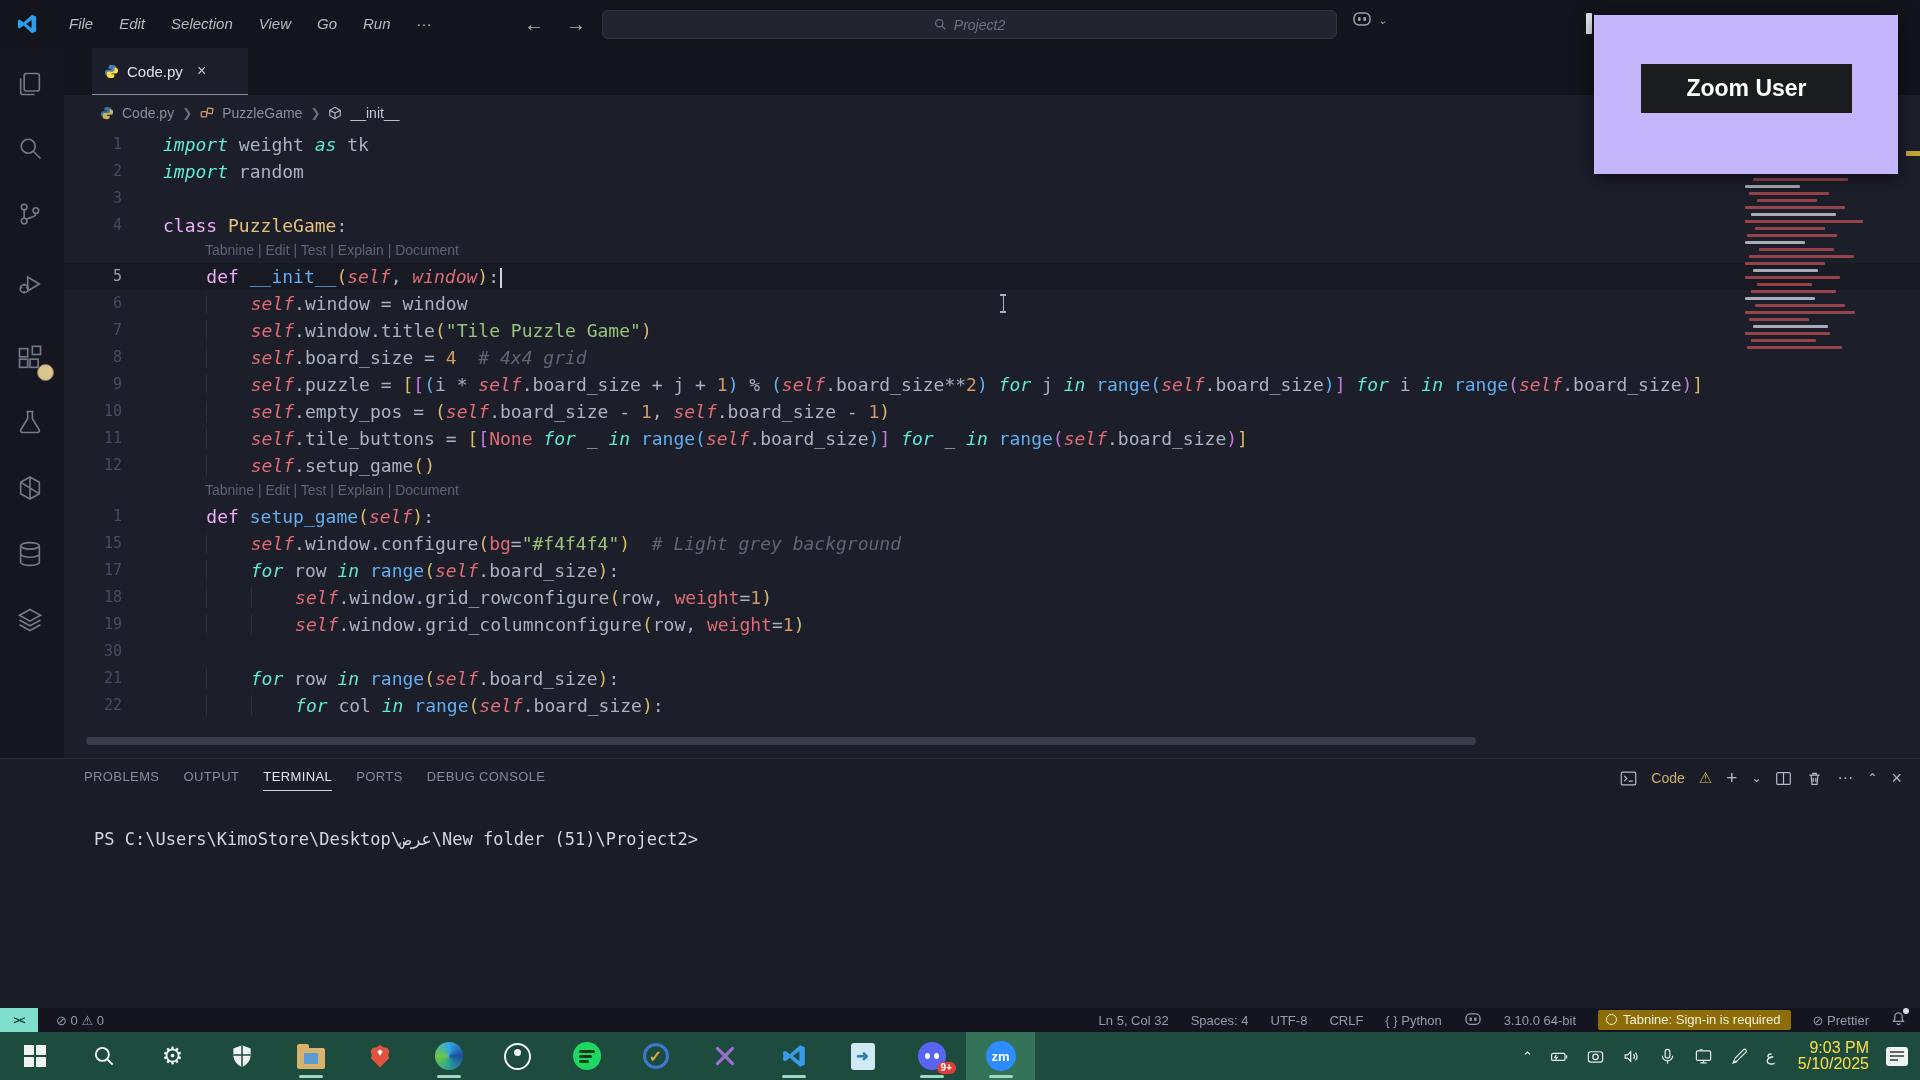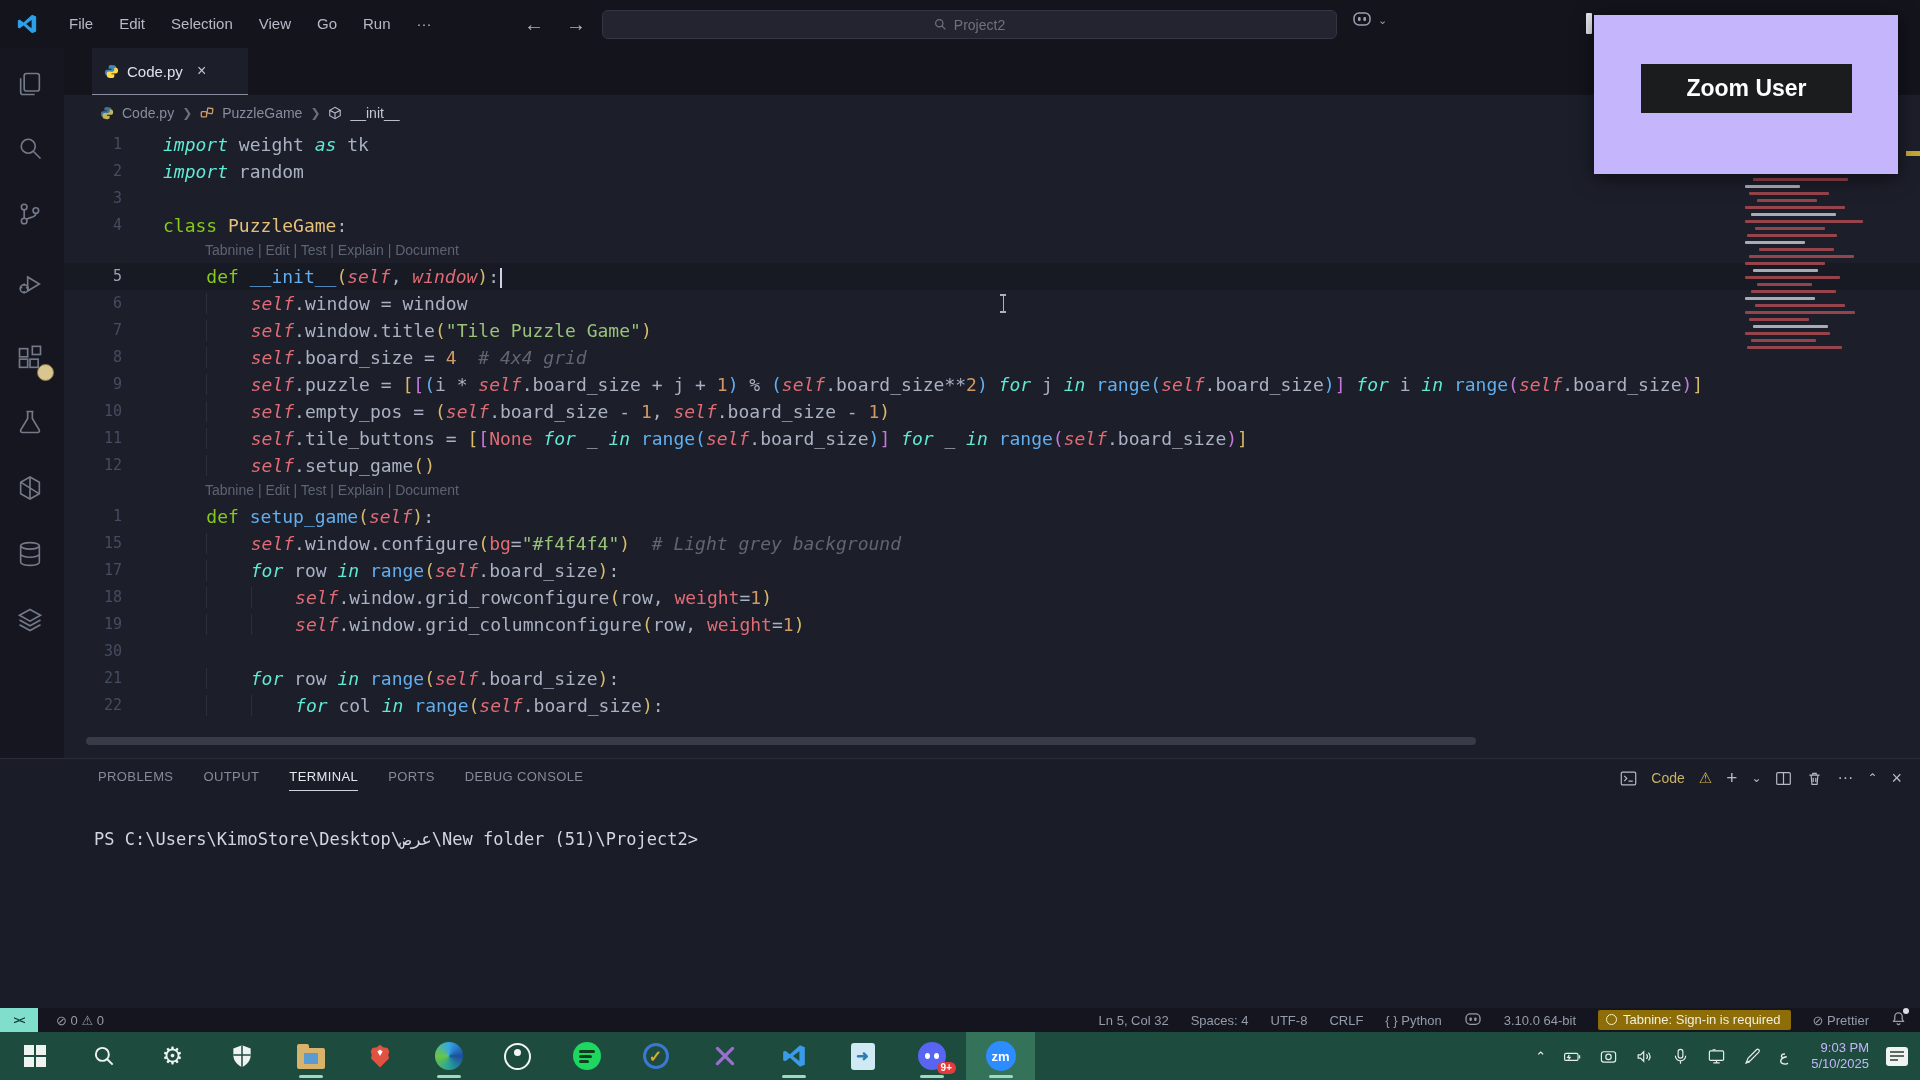--- a/index.html
+++ b/index.html
@@ -2,21 +2,21 @@
 <html><head>
 <meta charset="utf-8">
 <style>
   * { margin:0; padding:0; box-sizing:border-box; }
   html,body { width:1920px; height:1080px; overflow:hidden; background:#1c1e2a;
               font-family:"Liberation Sans", sans-serif; }
   .screen { position:absolute; inset:0; width:1920px; height:1080px; background:#1c1e2a; }
 
   
   .titlebar { position:absolute; left:0; top:0; width:1920px; height:48px; background:#13141c;
-              display:flex; align-items:center; }
+              display:flex; align-items:center;font-style:italic; }
   .vslogo { width:22px; height:22px; margin-left:16px; }
   .menus { display:flex; margin-left:18px; }
   .menus span { color:#b6bac6; font-size:15px; padding:0 13px; line-height:48px; cursor:default; }
   .navarrows { position:absolute; left:524px; top:0; height:48px; display:flex; align-items:center; gap:22px;
                color:#b0b4c0; font-size:20px; }
   .searchbox { position:absolute; left:602px; top:10px; width:735px; height:29px; background:#23242f;
                border:1px solid #333542; border-radius:6px; display:flex; align-items:center; justify-content:center;
                color:#6d7280; font-size:14px; gap:7px; }
   .copilot-tb { position:absolute; left:1352px; top:12px; display:flex; align-items:center; gap:6px; color:#9aa0ae; }
   .win-fragment { position:absolute; left:1586px; top:13px; width:6px; height:21px; background:#e6e8ee; border-radius:1px; }
@@ -47,21 +47,21 @@
   .row { display:flex; height:27px; width:1856px; }
   .row.cur { background:#16branch; }
   .row.cur { background:#171923; }
   .num { width:58px; text-align:right; color:#454c61; font-size:15px; line-height:27px;
          font-family:"DejaVu Sans Mono", monospace; }
   .code { margin-left:41px; white-space:pre; font-size:18px; line-height:27px;
           font-family:"DejaVu Sans Mono", monospace; color:#a9b1c3; }
   .lens-row { height:24px; margin-left:141px; color:#5d6472; font-size:14px; line-height:22px; }
   .g { border-left:1px solid #2b2e3c; }
   .tk-kw  { color:#5eead4; font-style:italic; }
-  .tk-kw2 { color:#84cc16; }
+  .tk-kw2 { color:#f0abfc; }
   .tk-fn  { color:#61afef; }
   .tk-cls { color:#e5c07b; }
   .tk-self{ color:#e06c75; font-style:italic; }
   .tk-par { color:#e06c75; font-style:italic; }
   .tk-red { color:#e06c75; }
   .tk-str { color:#98c379; }
   .tk-num { color:#d19a66; }
   .tk-com { color:#5f6672; font-style:italic; }
   .tk-p   { color:#a9b1c3; }
   .tk-b1  { color:#d7ba6a; }
@@ -76,21 +76,21 @@
                 background:rgba(130,136,152,.28); border-radius:4px; }
   .ruler-marker { position:absolute; left:1906px; top:151px; width:14px; height:5px; background:#c8a832; }
   .ibeam { position:absolute; left:998px; top:294px; width:10px; height:19px; }
   .ibeam:before, .ibeam:after { content:""; position:absolute; left:2px; width:6px; height:2px; background:#aab2c4; }
   .ibeam:before { top:0; } .ibeam:after { bottom:0; }
   .ibeam i { position:absolute; left:4.5px; top:1px; bottom:1px; width:1.6px; background:#aab2c4; }
 
   
   .panel { position:absolute; left:0; top:758px; width:1920px; height:250px; background:#1a1c27;
            border-top:1px solid #2a2d3a; }
-  .panel-tabs { position:absolute; left:98px; top:10px; display:flex; gap:30px; }
+  .panel-tabs { position:absolute; left:84px; top:10px; display:flex; gap:24px; }
   .panel-tabs span { font-size:13px; letter-spacing:.4px; color:#868b99; padding-bottom:6px; }
   .panel-tabs span.active { color:#e4e7ee; border-bottom:1.5px solid #cfd3dd; }
   .panel-actions { position:absolute; right:18px; top:8px; display:flex; align-items:center; gap:14px;
                    color:#b6bac6; font-size:16px; }
   .panel-actions svg { width:17px; height:17px; stroke:#b6bac6; fill:none; stroke-width:1.4; }
   .shell-label { color:#c8b268; font-size:14px; }
   .warn-glyph { color:#ccb24e; font-size:15px; }
   .term-line { position:absolute; left:94px; top:70px; font-family:"DejaVu Sans Mono", monospace;
                font-size:17px; color:#d3d6df; white-space:pre; }
 
@@ -132,21 +132,21 @@
   .obs { width:27px; height:27px; border:2.5px solid #f2f5f3; position:relative; background:transparent; }
   .obs i { position:absolute; left:8px; top:4px; width:7px; height:7px; border-radius:50%; background:#f2f5f3; }
   .folder { position:relative; width:28px; height:21px; background:#d8b36c; border-radius:2px; margin-top:4px; }
   .folder:before { content:""; position:absolute; left:0; top:-4px; width:12px; height:5px; background:#d8b36c;
                    border-radius:2px 2px 0 0; }
   .folder i { position:absolute; left:7px; top:5px; width:14px; height:11px; background:#5a9bd4; border-radius:1px; }
   .docshare { width:24px; height:27px; background:#cfe9f5; border-radius:3px; position:relative; color:#2b7fae;
               display:flex; align-items:center; justify-content:center; font-size:15px; font-weight:bold; }
   .tray { margin-left:auto; display:flex; align-items:center; gap:17px; padding-right:12px; color:#e8ede9; }
   .tray svg { width:19px; height:19px; stroke:#e8ede9; fill:none; stroke-width:1.5; }
-  .clock { text-align:right; font-size:13px; line-height:16px; color:#c4b5fd; margin-left:6px; }
+  .clock { text-align:right; font-size:16px; line-height:16px; color:#fde047; margin-left:6px; }
   .lang { font-size:15px; }
   .notif { width:22px; height:19px; background:#f0f4f1; border-radius:3px; position:relative; }
   .notif i { position:absolute; left:4px; height:2px; background:#5f6a64; width:14px; }
 
   
   .zoom-overlay { position:absolute; left:1594px; top:15px; width:304px; height:159px; background:#c4b5fd;
                   box-shadow:0 4px 18px rgba(0,0,0,.55); }
   .zoom-inner { position:absolute; left:47px; top:49px; width:211px; height:49px; background:#1b1c1e;
                 display:flex; align-items:center; justify-content:center; }
   .zoom-name { color:#fff; font-size:23px; font-weight:bold; font-family:"Liberation Sans", sans-serif; }

